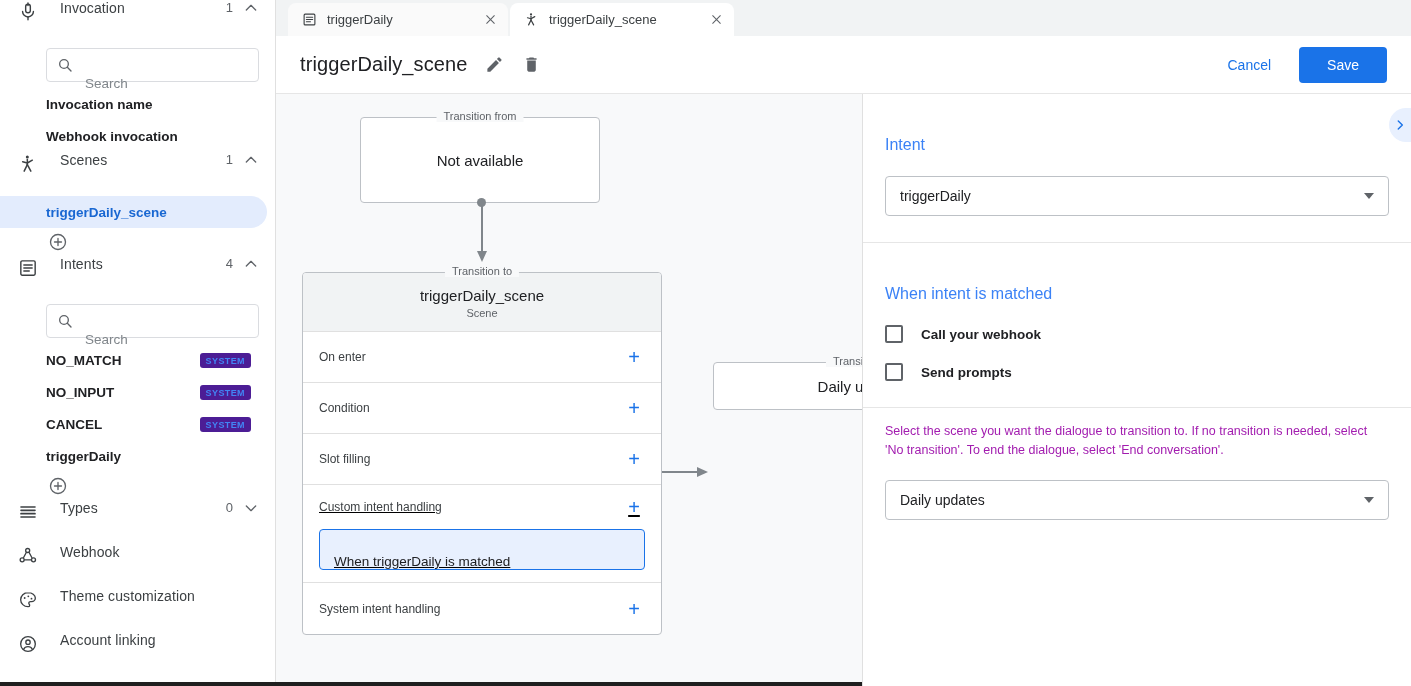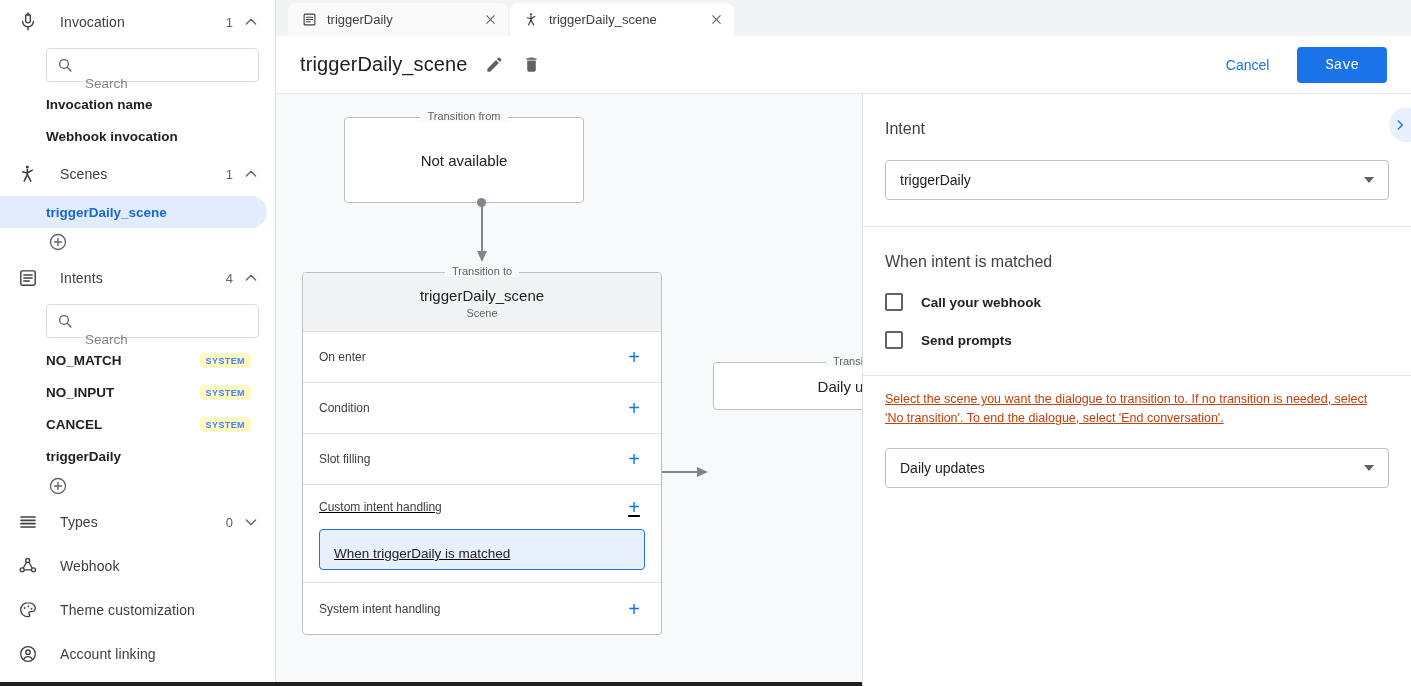--- a/index.html
+++ b/index.html
@@ -16,21 +16,21 @@
   
   .sidebar {
     width: 276px; height: 686px;
     background: #fff;
     border-right: 1px solid #e0e0e0;
     flex: 0 0 276px;
     position: relative;
     overflow: hidden;
   }
   .nav-section {
-    display: flex; align-items: center;
+    display: flex; align-items: flex-start;
     height: 44px;
     padding: 0 16px 0 16px;
     cursor: pointer;
     user-select: none;
   }
   .nav-section .ic {
     width: 24px; height: 24px; flex: 0 0 24px;
     display: flex; align-items: center; justify-content: center;
     color: #3c4043;
   }
@@ -76,21 +76,21 @@
     border-radius: 0 16px 16px 0;
     margin-right: 8px;
     position: relative;
   }
   .sub-item .txt { flex: 1 1 auto; }
   .sub-item.selected {
     background: #e3ecfd;
     color: #1967d2;
   }
   .badge-system {
-    background: #fef9c3;
+    background: #4c1d95;
     color: #4285f4;
     font-size: 9px;
     font-weight: bold;
     letter-spacing: .4px;
     padding: 3px 6px 2px 6px;
     border-radius: 3px;
   }
   .add-row { padding: 4px 0 4px 48px; }
   .add-btn {
     width: 20px; height: 20px;
@@ -148,21 +148,21 @@
   .btn-cancel {
     font-size: 14px; color: #1a73e8; font-weight: 500;
     padding: 8px 14px; cursor: pointer; border-radius: 4px;
     background: transparent; border: none;
     font-family: "Liberation Sans", sans-serif;
   }
   .btn-save {
     font-size: 14px; color: #fff; font-weight: 500;
     background: #1a73e8; border: none; border-radius: 4px;
     padding: 10px 28px; margin-left: 14px; cursor: pointer;
-    font-family: Liberation Mono, monospace;
+    font-family: Liberation Sans, sans-serif;
   }
 
   .workarea { position: relative; height: 592px; display: flex; }
 
   
   .canvas {
     flex: 1 1 auto;
     background: #f8f9fa;
     position: relative;
     overflow: hidden;
@@ -180,21 +180,21 @@
     transform: translateX(-50%);
     background: #f8f9fa;
     padding: 0 7px;
     font-size: 11px;
     color: #5f6368;
     white-space: nowrap;
   }
 
   
   .box-from {
-    left: 68px; top: 23px; width: 240px; height: 86px;
+    left: 84px; top: 23px; width: 240px; height: 86px;
     display: flex; align-items: center; justify-content: center;
   }
   .box-from .val { font-size: 15px; color: #202124; }
 
   
   .conn-dot {
     position: absolute;
     width: 9px; height: 9px; border-radius: 50%;
     background: #80868b;
   }
@@ -244,22 +244,22 @@
     display: block; padding-top: 0; padding-bottom: 12px; text-decoration: underline;
   }
   .scene-row.stacked .toprow {
     display: flex; align-items: center; min-height: 44px;
   }
   .handler-chip {
     border: 1px solid #1a73e8;
     background: #e8f0fe;
     border-radius: 4px;
     height: 41px;
-    display: flex; align-items: flex-start;
-    padding: 16px 14px;
+    display: flex; align-items: flex-end;
+    padding: 0 14px;
     font-size: 13.5px;
     color: #202124;
     cursor: pointer;
     position: relative;
   }
 
   
   .box-to2 {
     left: 437px; top: 268px; width: 300px; height: 48px;
     display: flex; align-items: center; justify-content: center;
@@ -273,28 +273,27 @@
     right: 0; top: 0;
     width: 549px; height: 592px;
     background: #fff;
     border-left: 1px solid #e0e0e0;
     overflow: hidden;
     z-index: 5;
   }
   .rsection { padding: 26px 22px 26px 22px; border-bottom: 1px solid #e6e6e6; }
   .rsection:last-child { border-bottom: none; }
   .rsection h3 {
-    margin: 0 0 22px 0;
-    font-size: 16px; font-weight: normal; color: #404040;
+    margin: 16px 0 22px 0;
+    font-size: 16px; font-weight: normal; color: #3b82f6;
   }
   .rsection .helptext {
-    font-size: 12.5px; color: #c2410c;
+    font-size: 12.5px; color: #a21caf;
     line-height: 1.5; margin: -12px 0 20px 0;
     max-width: 505px;
-    text-decoration: underline;
   }
   .select-box {
     height: 40px;
     border: 1px solid #bdc1c6;
     border-radius: 4px;
     display: flex; align-items: center;
     padding: 0 14px;
     background: #fff;
     cursor: pointer;
   }

